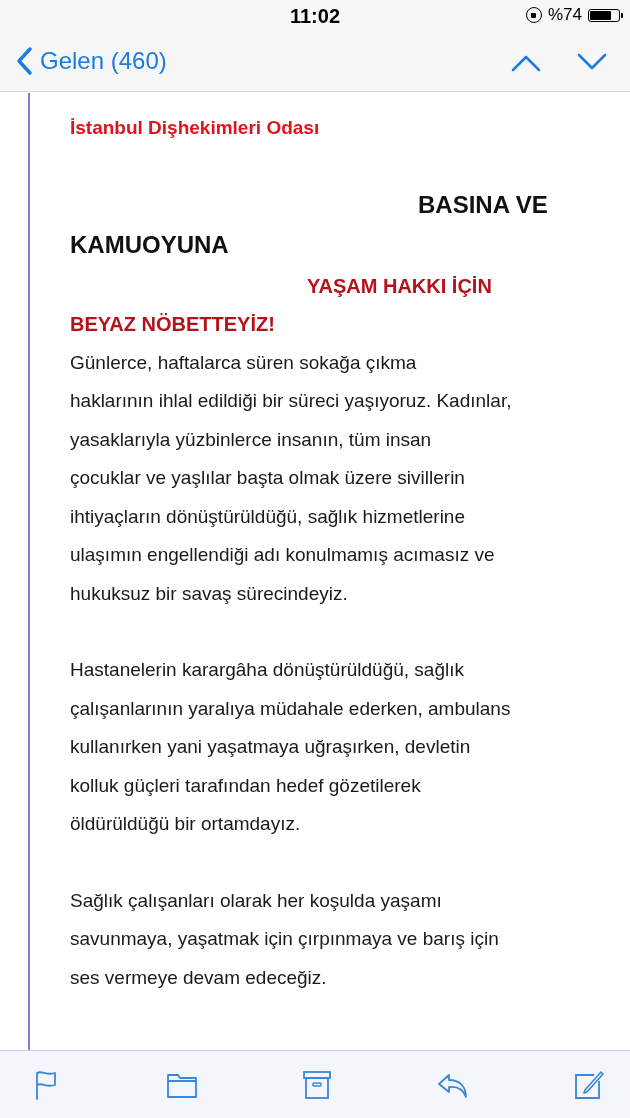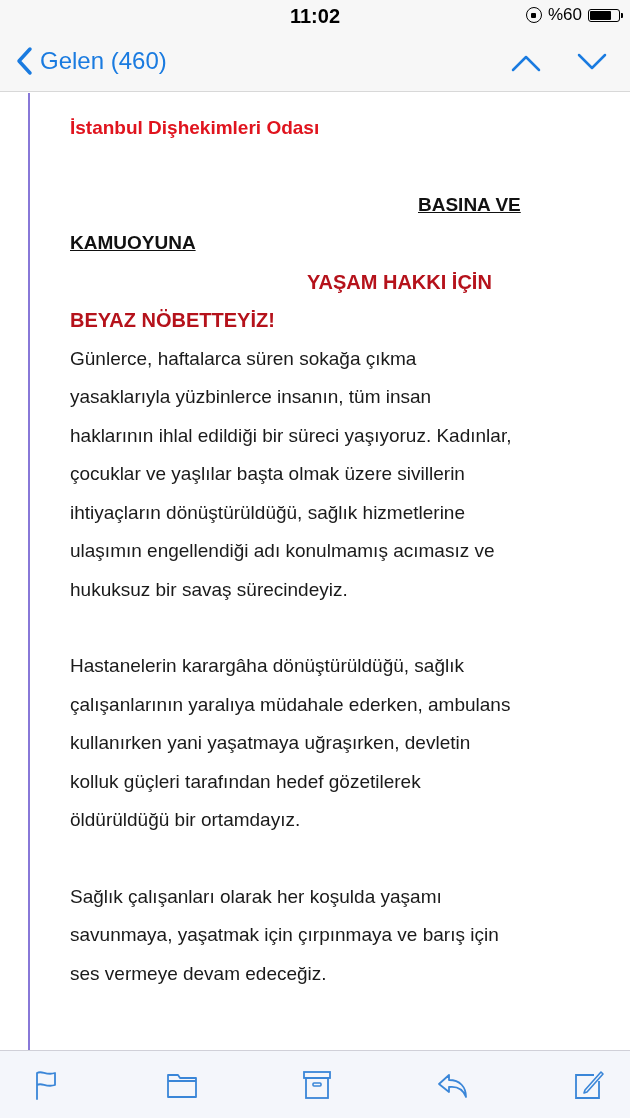--- a/index.html
+++ b/index.html
@@ -42,21 +42,21 @@
     .content {
       position: absolute; top: 93px; left: 0; width: 630px; height: 957px;
       overflow: hidden; background: #fff;
     }
     .quote-bar {
       position: absolute; left: 28px; top: 0; bottom: 0; width: 2px; background: #8878d8;
     }
     .msg { position: absolute; left: 70px; top: 16px; width: 540px; font-size: 19px; line-height: 38.5px; }
     .red { color: #e0141e; font-weight: bold; font-size: 19px; }
     .darkred { color: #b5121b; font-weight: bold; font-size: 20px; }
-    .ul { text-decoration: underline; font-weight: bold; color: #111; font-size: 19px; }
+    .ul { font-weight: bold; color: #111; font-size: 24px; }
     .gap { height: 38px; }
     .indent-basina { padding-left: 348px; }
     .indent-yasam { padding-left: 237px; }
     .para-line { display: block; white-space: nowrap; color: #1a1a1a; }
 
     .toolbar {
       position: absolute; top: 1050px; left: 0; width: 630px; height: 68px;
       background: #f4f6fb;
       border-top: 1px solid #d0d0d8;
       display: flex; justify-content: space-between; align-items: center;
@@ -77,21 +77,21 @@
       <span class="dot"></span>
       <span class="dot empty"></span>
     </div>
     <span class="carrier">Turkcell</span>
     <span class="net">3G</span>
     <span class="spinner">✳</span>
   </div>
   <div class="sb-time">11:02</div>
   <div class="sb-right">
     <span class="lock-rot"></span>
-    <span>%60</span>
+    <span>%74</span>
     <span class="battery">
         <span class="fill" style="display:block;width:74%"></span>
       </span>
   </div>
 </div>
 
 <div class="navbar">
   <div class="back">
     <svg viewBox="0 0 20 30">
         <path d="M16 3 L5 15 L16 27" fill="none" stroke="#1a7be0" stroke-width="3.5" stroke-linecap="round" stroke-linejoin="round"></path>
@@ -113,22 +113,22 @@
   <div class="msg">
     <div class="red">İstanbul Dişhekimleri Odası</div>
     <div class="gap"></div>
     <div class="indent-basina"><span class="ul">BASINA VE</span></div>
     <div><span class="ul">KAMUOYUNA</span></div>
     <div class="indent-yasam darkred">YAŞAM HAKKI İÇİN</div>
     <div class="darkred">BEYAZ NÖBETTEYİZ!</div>
 
     <div>
       <span class="para-line">Günlerce, haftalarca süren sokağa çıkma</span>
+      <span class="para-line">haklarının ihlal edildiği bir süreci yaşıyoruz. Kadınlar,</span>
       <span class="para-line">yasaklarıyla yüzbinlerce insanın, tüm insan</span>
-      <span class="para-line">haklarının ihlal edildiği bir süreci yaşıyoruz. Kadınlar,</span>
       <span class="para-line">çocuklar ve yaşlılar başta olmak üzere sivillerin</span>
       <span class="para-line">ihtiyaçların dönüştürüldüğü, sağlık hizmetlerine</span>
       <span class="para-line">ulaşımın engellendiği adı konulmamış acımasız ve</span>
       <span class="para-line">hukuksuz bir savaş sürecindeyiz.</span>
     </div>
     <div class="gap"></div>
     <div>
       <span class="para-line">Hastanelerin karargâha dönüştürüldüğü, sağlık</span>
       <span class="para-line">çalışanlarının yaralıya müdahale ederken, ambulans</span>
       <span class="para-line">kullanırken yani yaşatmaya uğraşırken, devletin</span>

